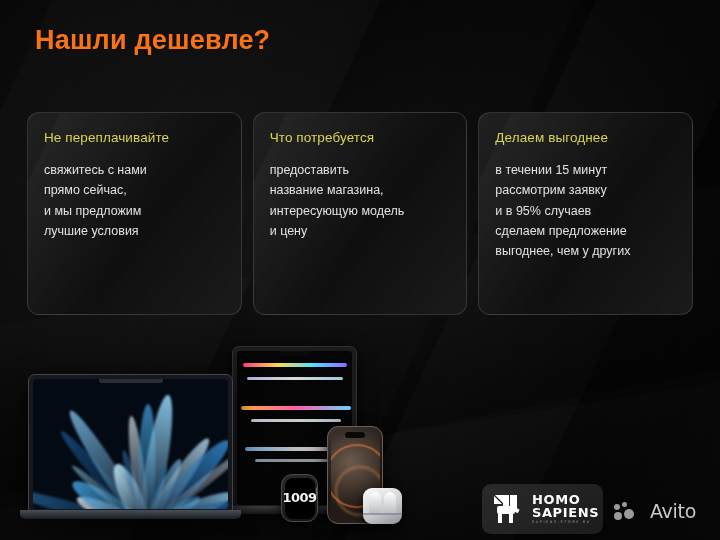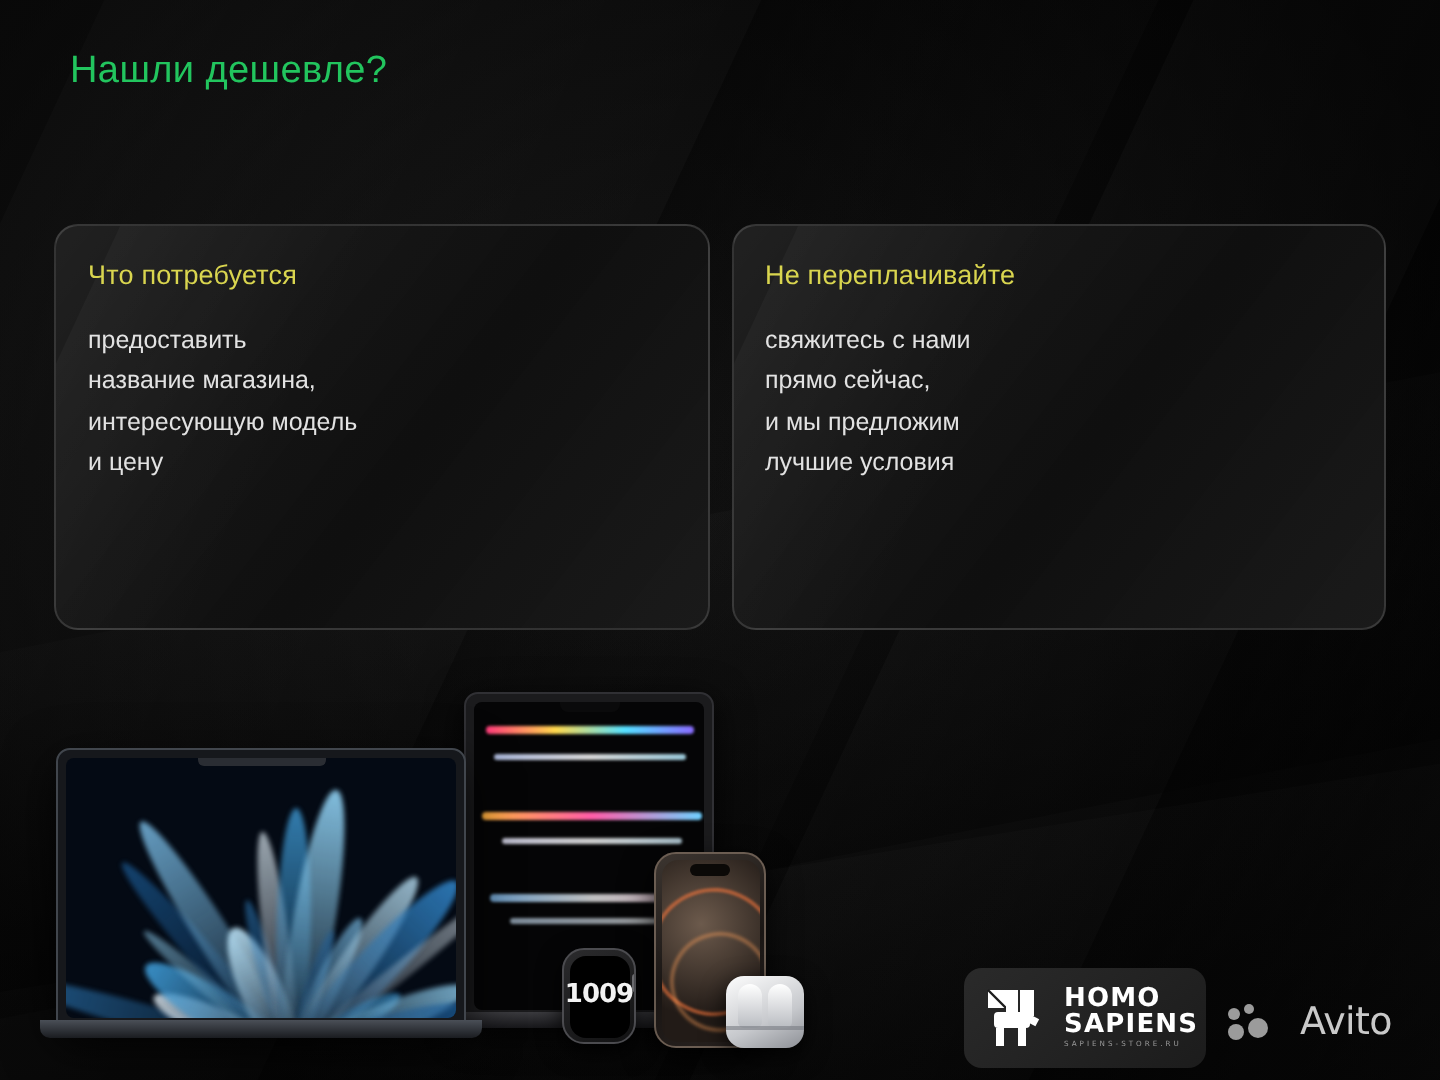--- a/index.html
+++ b/index.html
@@ -54,22 +54,22 @@
     transform:rotate(-9deg);
   }
   .vign{
     position:absolute; inset:0;
     background:radial-gradient(ellipse at 45% 40%, rgba(255,255,255,0.03), rgba(0,0,0,0.55) 78%);
   }
 
   
   .header{ position:absolute; top:26px; left:35px; }
   .title{
-    font-size:19px; font-weight:normal; letter-spacing:0.2px;
-    color:#22c55e; line-height:1.1;
+    font-size:27px; font-weight:bold; letter-spacing:0.2px;
+    color:#f97316; line-height:1.1;
   }
   .subtitle{
     margin-top:9px;
     font-size:12.5px; color:#d8d8d8; letter-spacing:0.1px;
   }
 
   
   .cards{
     position:absolute; top:112px; left:27px;
     width:666px; height:203px;
@@ -303,35 +303,43 @@
   <div class="facet f6"></div>
   <div class="vign"></div>
 
   <div class="header">
     <div class="title">Нашли дешевле?</div>
   </div>
 
   <div class="cards">
 
     <div class="card">
+      <div class="card-head">Не переплачивайте</div>
+      <div class="card-body">свяжитесь с нами
+прямо сейчас,
+и мы предложим
+лучшие условия</div>
+    </div>
+
+    <div class="card">
       <div class="card-head">Что потребуется</div>
       <div class="card-body">предоставить
 название магазина,
 интересующую модель
 и цену</div>
     </div>
 
     <div class="card">
-      <div class="card-head">Не переплачивайте</div>
-      <div class="card-body">свяжитесь с нами
-прямо сейчас,
-и мы предложим
-лучшие условия</div>
-    </div>
-
+      <div class="card-head">Делаем выгоднее</div>
+      <div class="card-body">в течении 15 минут
+рассмотрим заявку
+и в 95% случаев
+сделаем предложение
+выгоднее, чем у других</div>
+    </div>
 
   </div>
 
   <div class="products">
 
     <div class="mbp">
       <div class="mbp-notch"></div>
       <div class="mbp-screen">
         <span class="streak s1"></span>
           <span class="streak s2"></span>

